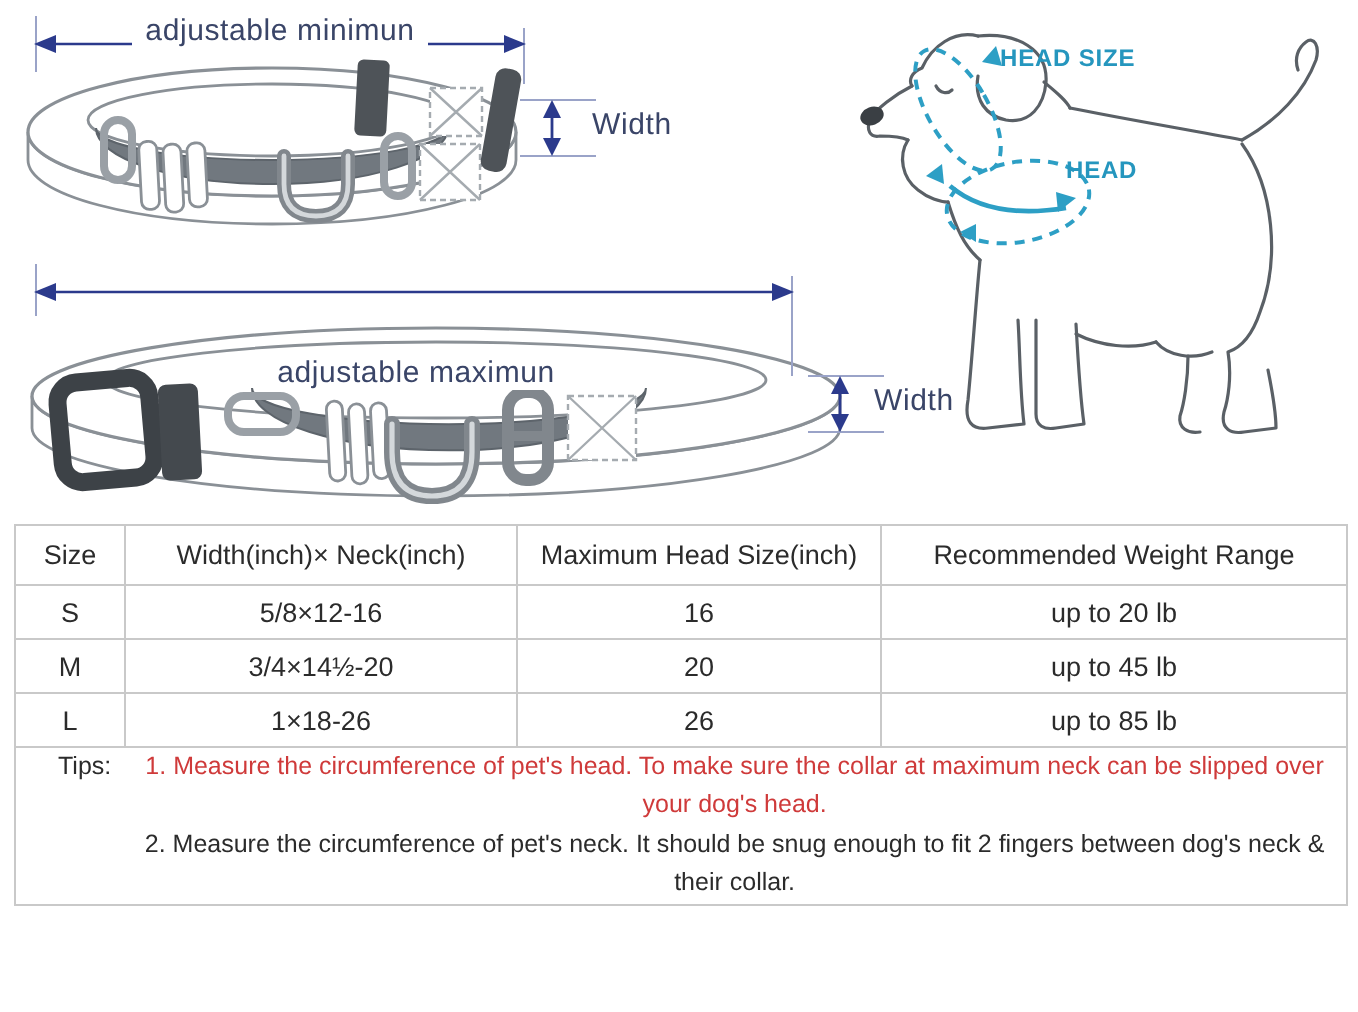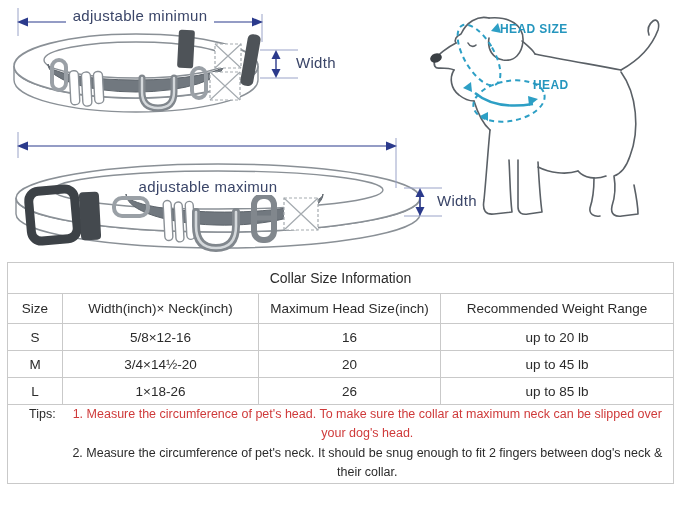--- a/index.html
+++ b/index.html
@@ -199,23 +199,20 @@
   <div class="teal-label" style="left:533px;top:78px;">HEAD</div>
 
   <table class="size-table">
     <colgroup>
       <col style="width:55px">
         <col style="width:196px">
         <col style="width:182px">
         <col style="width:233px">
     </colgroup>
     <tbody>
-        <tr>
-      <td class="title-cell" colspan="4">Collar Size Information</td>
-    </tr>
     <tr class="head-row">
       <td>Size</td>
       <td>Width(inch)× Neck(inch)</td>
       <td>Maximum Head Size(inch)</td>
       <td>Recommended Weight Range</td>
     </tr>
     <tr class="data-row">
       <td>S</td>
       <td>5/8×12-16</td>
       <td>16</td>

